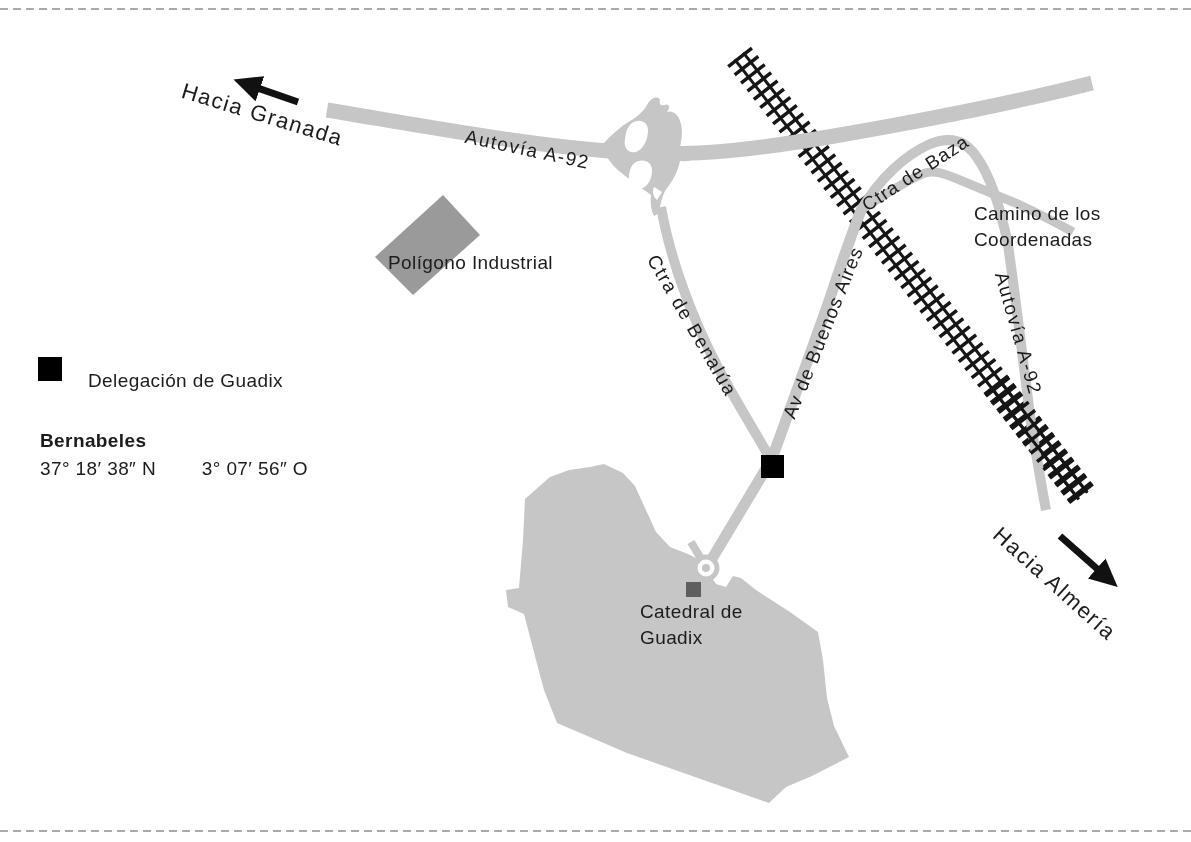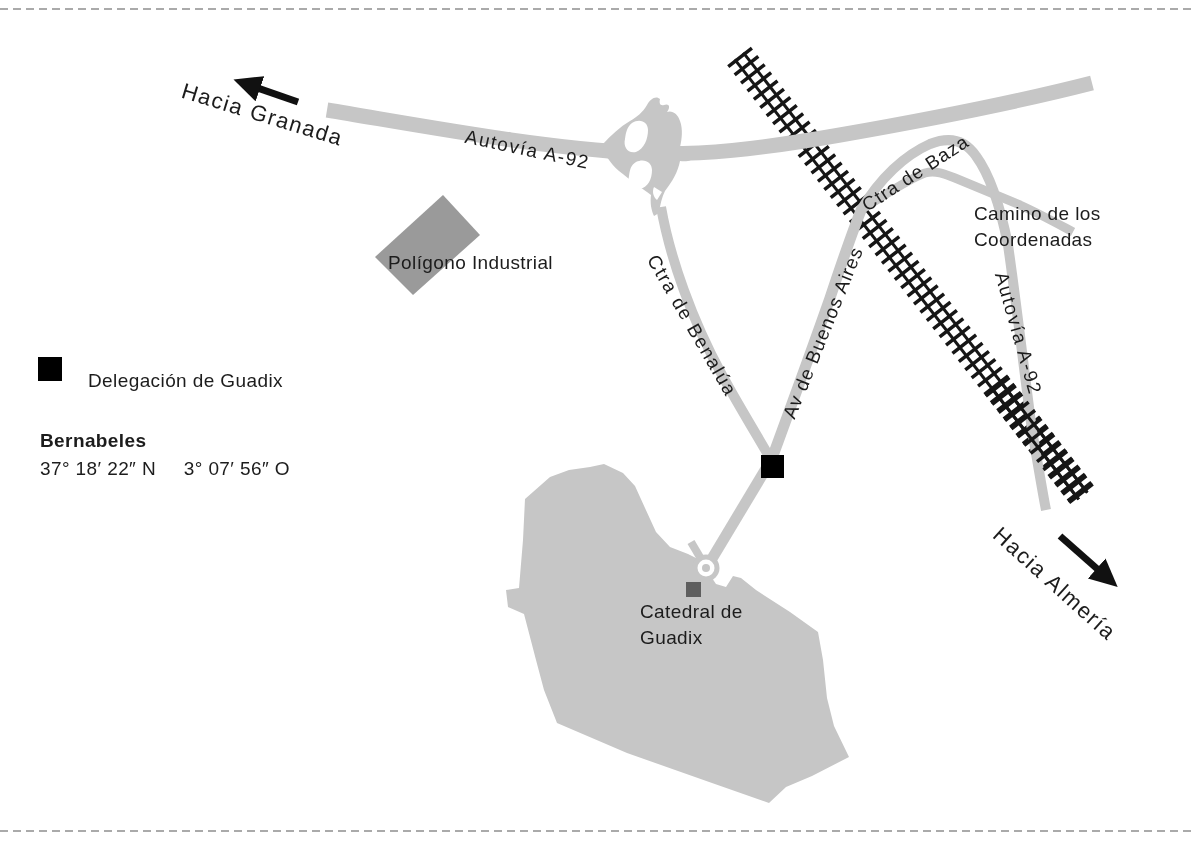--- a/index.html
+++ b/index.html
@@ -21,21 +21,21 @@
   .rot-baza{transform:rotate(-33deg);}
   .rot-autovia-s{transform:rotate(74deg);letter-spacing:1.5px;}
   .rot-almeria{transform:rotate(42deg);}
   .two-line{line-height:26px;}
   #legend-square{
     position:absolute;left:38px;top:357px;width:24px;height:24px;background:#000000;
   }
   #legend-label{position:absolute;left:88px;top:360px;letter-spacing:0.4px;margin-top:8px;}
   #coord-heading{position:absolute;left:40px;top:428px;font-weight:bold;letter-spacing:0.4px;}
   #coord-values{position:absolute;left:40px;top:456px;letter-spacing:0.4px;}
-  #coord-values .lon{margin-left:22px;}
+  #coord-values .lon{margin-left:40px;}
 </style>
 </head>
 <body>
 
 <div id="stage">
 
   <svg id="map-svg" width="1191" height="842" viewBox="0 0 1191 842">
     <defs>
       <marker id="ah" markerWidth="4.2" markerHeight="4" refX="1.2" refY="1.9" orient="auto" markerUnits="strokeWidth">
         <path d="M0,0 L4,1.9 L0,3.8 Z" fill="#111111"></path>
@@ -134,17 +134,17 @@
   <div class="lbl two-line" style="left:640px;top:599px;letter-spacing:0.4px;">
     <span class="line">Catedral de</span>
     <span class="line">Guadix</span>
   </div>
 
   <div id="legend-square"></div>
   <div id="legend-label" class="lbl">Delegación de Guadix</div>
 
   <div id="coord-heading" class="lbl">Bernabeles</div>
   <div id="coord-values" class="lbl">
-    <span class="lat">37° 18′ 22″ N</span>
+    <span class="lat">37° 18′ 38″ N</span>
     <span class="lon">3° 07′ 56″ O</span>
   </div>
 
 </div>
 
 </body></html>

